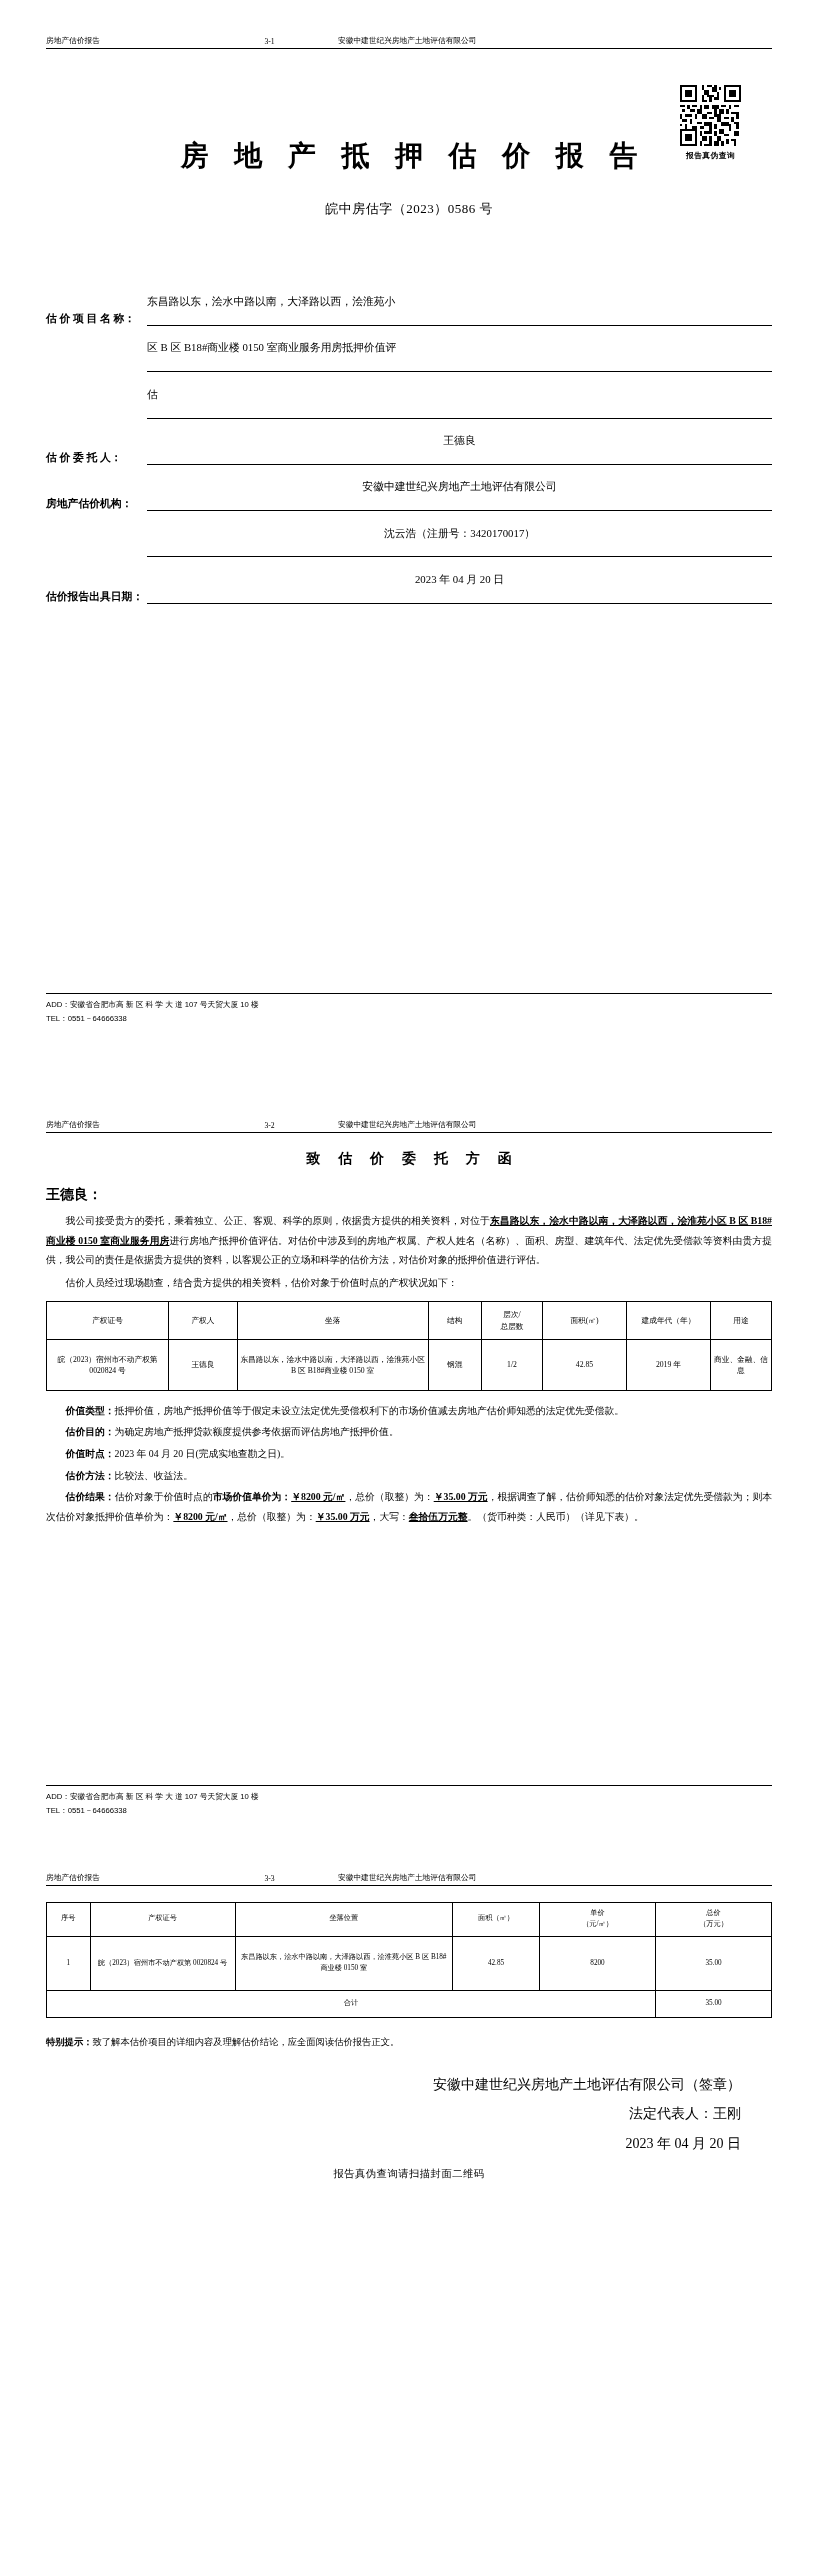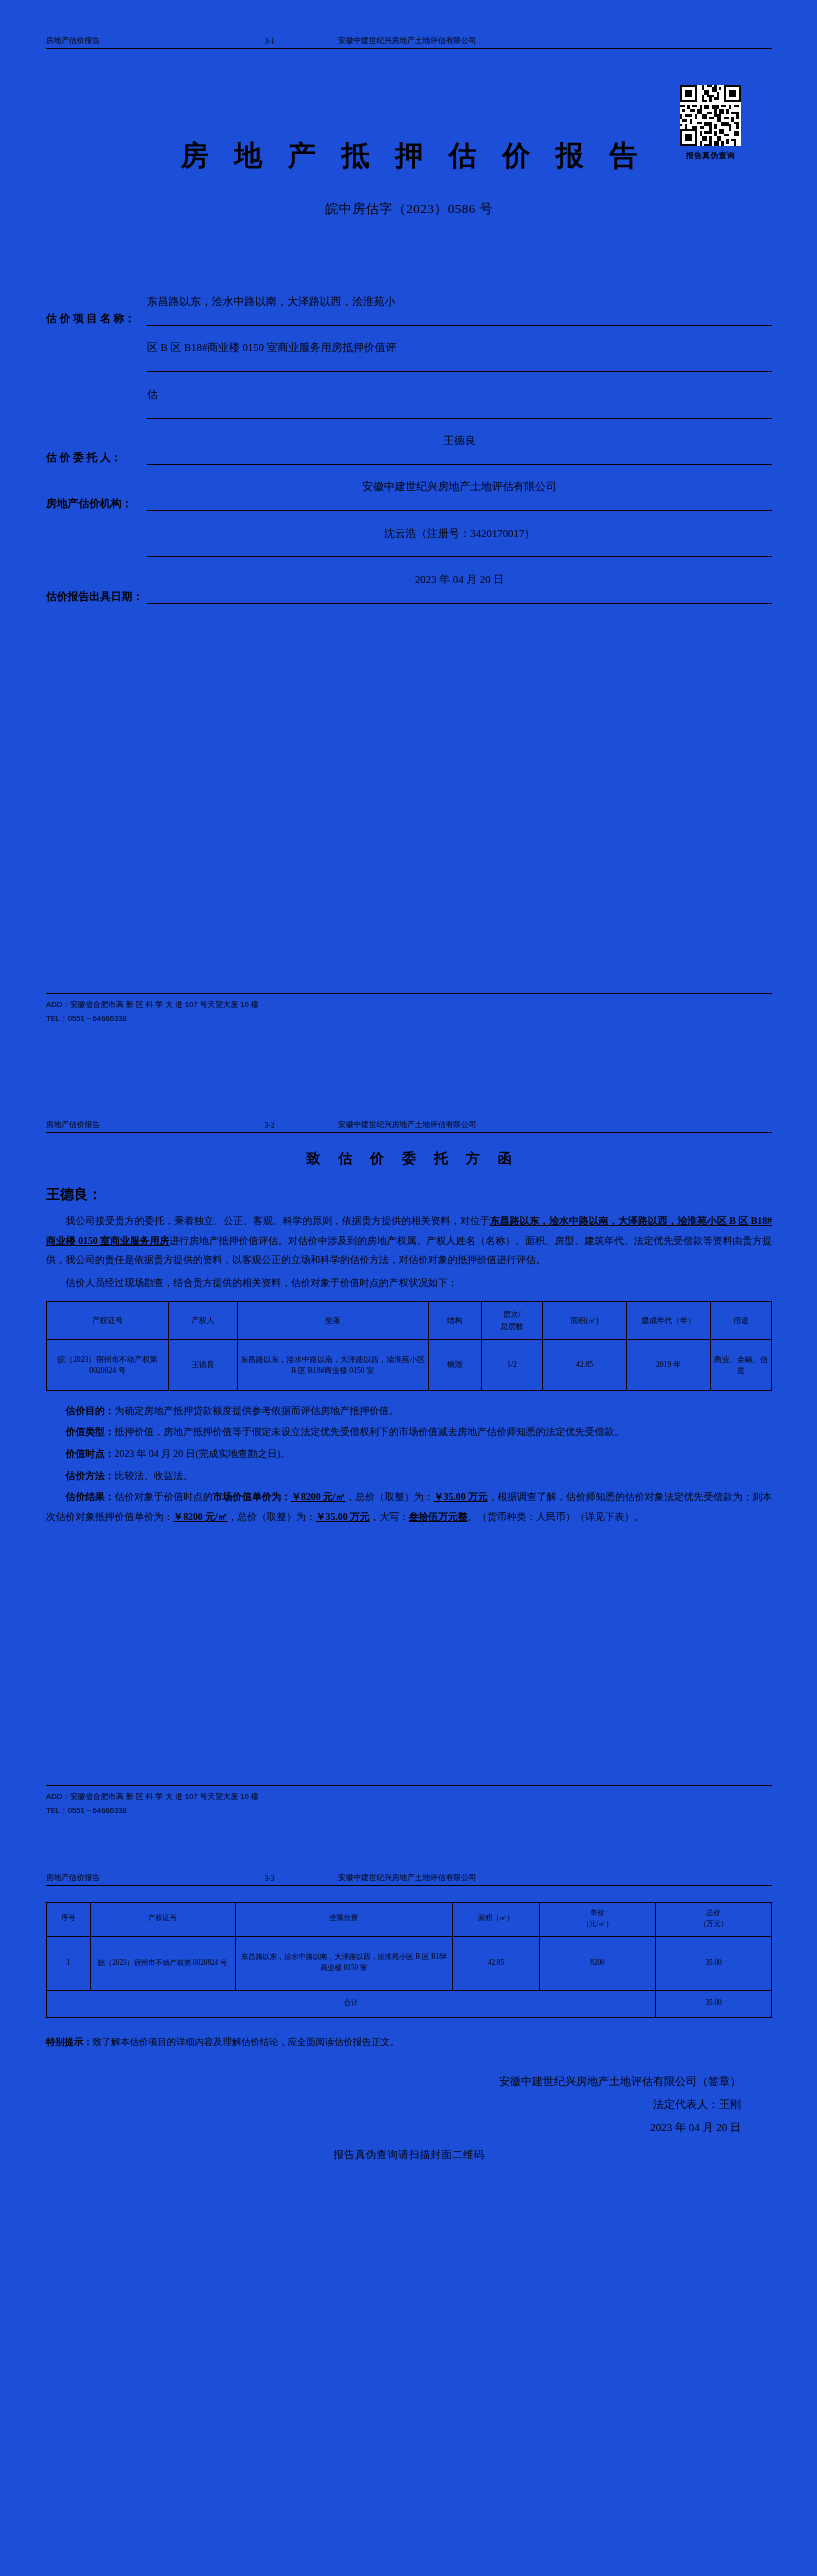--- a/index.html
+++ b/index.html
@@ -1,19 +1,19 @@
 <!DOCTYPE html>
 <html style="font-size:8.2px"><head>
 <meta charset="utf-8">
 <style>
   html, body { margin:0; padding:0; background:#8a8a8a; }
   body { font-family:"Liberation Serif", serif; }
   .doc { width:818px; margin:0 auto; background:#8a8a8a; }
   .page {
-    width:818px; box-sizing:border-box; background:#1d4ed8;
+    width:818px; box-sizing:border-box; background:#ffffff;
     position:relative; padding:36px 46px 20.6px 46px;
   }
   .page.p1 { height:1084px; }
   .page.p2 { height:696px; }
   .page.p3 { height:701px; }
   .page.p4 { height:804px; }
 
   
   .run-head {
     display:flex; align-items:flex-end; font-size:7.7px;
@@ -86,21 +86,21 @@
   }
   table.res th, table.res td {
     border:0.7px solid #000; text-align:center; vertical-align:middle;
     padding:3.1px 2.1px; line-height:1.6; font-weight:normal;
   }
   table.res th { height:27px; }
   table.res td { height:47px; }
   table.res td.total { height:19.6px; }
 
   .notice { font-size:9.3px; line-height:2.0; margin-top:15.5px; }
-  .sign-block { text-align:right; font-size:11px; line-height:2.1; margin-top:18px; padding-right:31px;}
+  .sign-block { text-align:right; font-size:14px; line-height:2.1; margin-top:18px; padding-right:31px;}
   .qr-note { text-align:center; font-size:10.3px; font-weight:normal; margin-top:9.3px; letter-spacing:0.5px;}
 </style>
 </head>
 <body>
 
 <div class="doc">
 
   <div class="page p1">
     <div class="run-head">
       <div class="rh-left">房地产估价报告</div>
@@ -287,23 +287,23 @@
           <td>东昌路以东，浍水中路以南，大泽路以西，浍淮苑小区 B 区 B18#商业楼 0150 室</td>
           <td>钢混</td>
           <td>1/2</td>
           <td>42.85</td>
           <td>2019 年</td>
           <td>商业、金融、信息</td>
         </tr>
       </tbody>
     </table>
 
+    <p class="kv"><span class="k">价值类型：</span><span>抵押价值，房地产抵押价值等于假定未设立法定优先受偿权利下的市场价值减去房地产估价师知悉的法定优先受偿款。</span></p>
+
     <p class="kv"><span class="k">估价目的：</span><span>为确定房地产抵押贷款额度提供参考依据而评估房地产抵押价值。</span></p>
-
-    <p class="kv"><span class="k">价值类型：</span><span>抵押价值，房地产抵押价值等于假定未设立法定优先受偿权利下的市场价值减去房地产估价师知悉的法定优先受偿款。</span></p>
 
     <p class="kv"><span class="k">价值时点：</span><span>2023 年 04 月 20 日(完成实地查勘之日)。</span></p>
 
     <p class="kv"><span class="k">估价方法：</span><span>比较法、收益法。</span></p>
 
     <p class="kv"><span class="k">估价结果：</span><span>估价对象于价值时点的</span><span class="b">市场价值单价为：</span><span class="u">￥8200 元/㎡</span><span>，总价（取整）为：</span><span class="u">￥35.00 万元</span><span>，根据调查了解，估价师知悉的估价对象法定优先受偿款为；则本次估价对象抵押价值单价为：</span><span class="u">￥8200 元/㎡</span><span>，总价（取整）为：</span><span class="u">￥35.00 万元</span><span>，大写：</span><span class="u">叁拾伍万元整</span><span>。（货币种类：人民币）（详见下表）。</span></p>
   </div>
 
   <div class="page p3">
     <div class="footer-block" style="top:5.2px; bottom:auto;">

